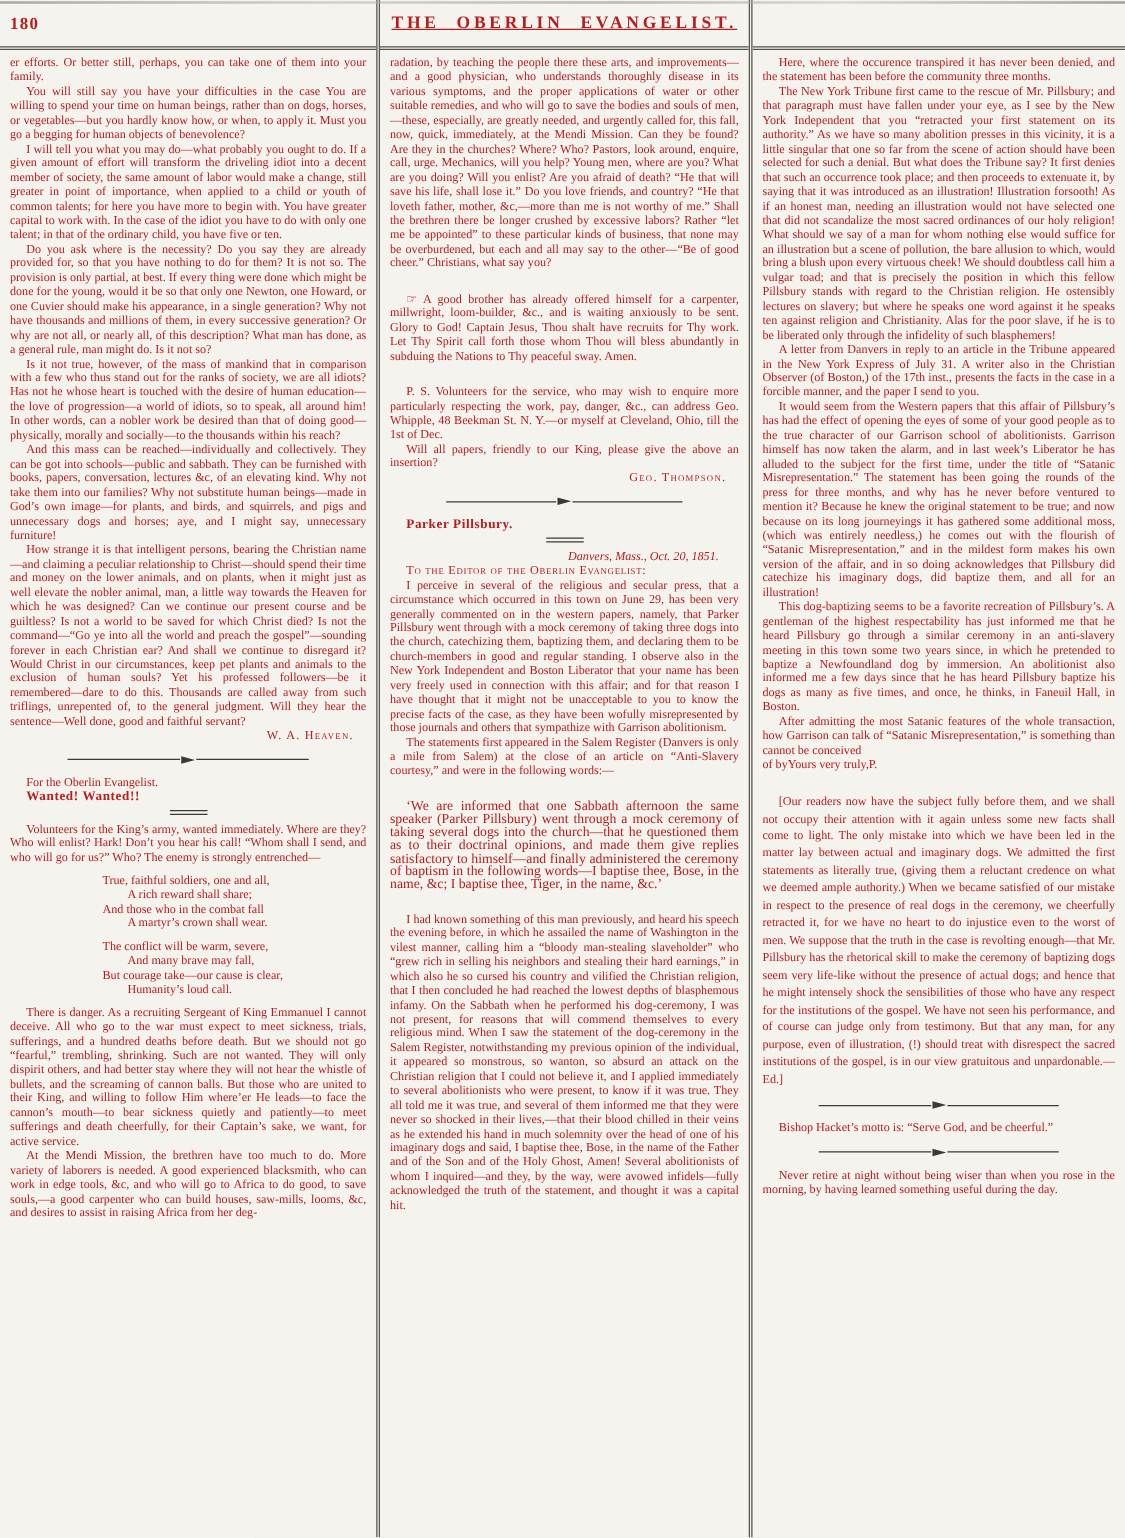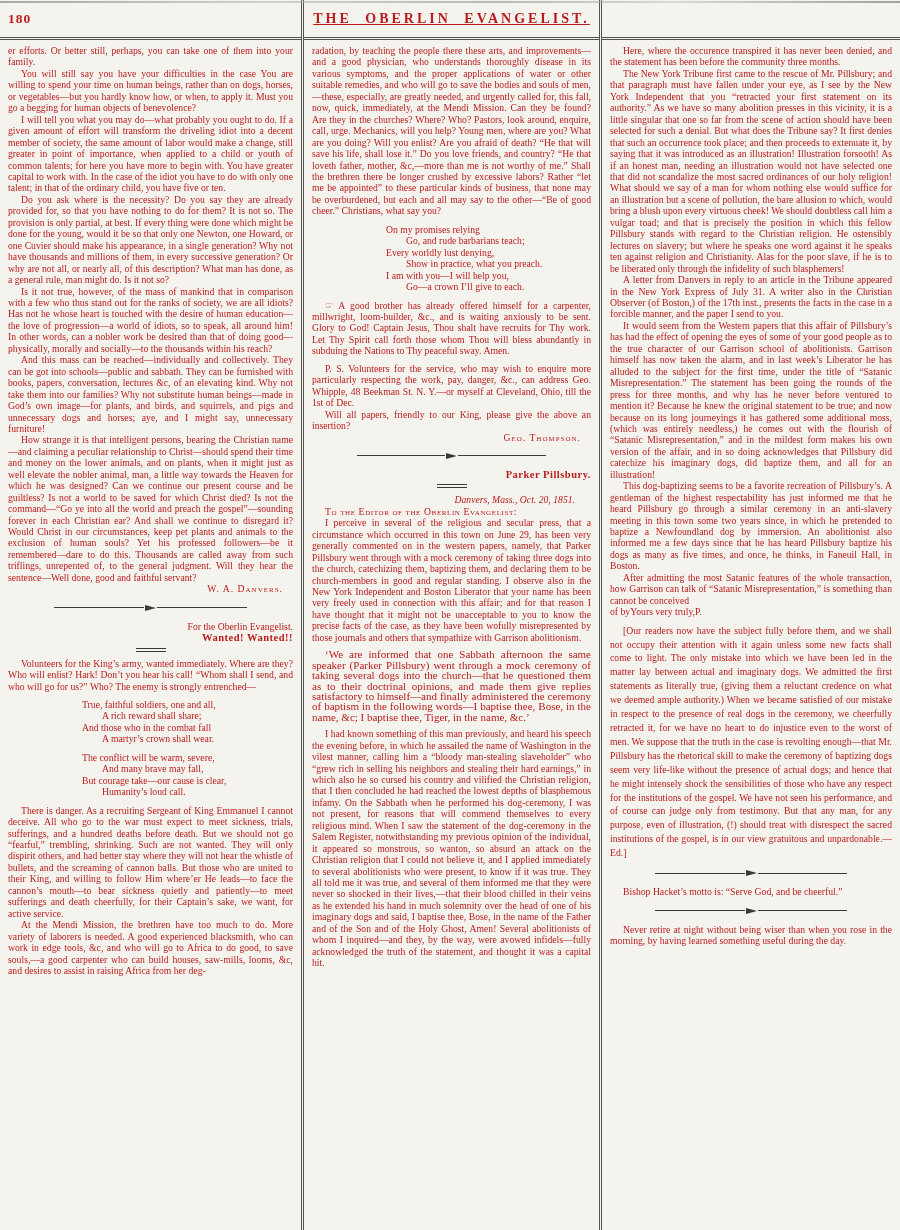--- a/index.html
+++ b/index.html
@@ -28,25 +28,25 @@
     display:flex;align-items:center;
   }
   .page-num{font-size:13.5px;font-weight:bold;padding-left:8px;letter-spacing:1px;}
   .masthead{
     flex:1;text-align:center;font-weight:bold;font-size:14px;
     letter-spacing:3px;word-spacing:7px;white-space:nowrap;text-decoration:underline;
   }
   .content{padding:5px 8px 0 8px;font-size:9.7px;line-height:11.45px;text-align:justify;}
   p.body{margin:0;text-indent:13px;}
   p.body.noindent{text-indent:0;}
-  p.body.gap-top{margin-top:6px;}
+  p.body.gap-top{margin-top:17px;}
   .fine{font-size:11px;line-height:10.4px;}
   .leaded{line-height:13.9px;}
   .signature{text-align:right;padding-right:10px;font-variant:small-caps;letter-spacing:1px;}
-  .center-head{text-align:right;margin:6px 0 2px 0;text-indent:0;}
+  .center-head{text-align:left;margin:6px 0 2px 0;text-indent:0;}
   .bold-head{font-weight:bold;font-size:10.5px;letter-spacing:.5px;}
   .mini-rule{width:30px;height:2px;border-top:1px solid #3d3a35;border-bottom:1px solid #3d3a35;margin:4px auto 6px auto;}
   .divider{display:flex;align-items:center;width:68%;margin:10px auto;}
   .divider .line{flex:1;border-top:1px solid #3d3a35;}
   .divider .arrow{
     width:0;height:0;margin:0 1px;
     border-left:11px solid #3d3a35;
     border-top:3px solid transparent;
     border-bottom:3px solid transparent;
   }
@@ -68,21 +68,21 @@
       <span class="page-num">180</span>
     </div>
     <div class="content">
       <p class="body noindent">er efforts. Or better still, perhaps, you can take one of them into your family.</p>
       <p class="body">You will still say you have your difficulties in the case You are willing to spend your time on human beings, rather than on dogs, horses, or vegetables—but you hardly know how, or when, to apply it. Must you go a begging for human objects of benevolence?</p>
       <p class="body">I will tell you what you may do—what probably you ought to do. If a given amount of effort will transform the driveling idiot into a decent member of society, the same amount of labor would make a change, still greater in point of importance, when applied to a child or youth of common talents; for here you have more to begin with. You have greater capital to work with. In the case of the idiot you have to do with only one talent; in that of the ordinary child, you have five or ten.</p>
       <p class="body">Do you ask where is the necessity? Do you say they are already provided for, so that you have nothing to do for them? It is not so. The provision is only partial, at best. If every thing were done which might be done for the young, would it be so that only one Newton, one Howard, or one Cuvier should make his appearance, in a single generation? Why not have thousands and millions of them, in every successive generation? Or why are not all, or nearly all, of this description? What man has done, as a general rule, man might do. Is it not so?</p>
       <p class="body">Is it not true, however, of the mass of mankind that in comparison with a few who thus stand out for the ranks of society, we are all idiots? Has not he whose heart is touched with the desire of human education—the love of progression—a world of idiots, so to speak, all around him! In other words, can a nobler work be desired than that of doing good—physically, morally and socially—to the thousands within his reach?</p>
       <p class="body">And this mass can be reached—individually and collectively. They can be got into schools—public and sabbath. They can be furnished with books, papers, conversation, lectures &amp;c, of an elevating kind. Why not take them into our families? Why not substitute human beings—made in God’s own image—for plants, and birds, and squirrels, and pigs and unnecessary dogs and horses; aye, and I might say, unnecessary furniture!</p>
       <p class="body">How strange it is that intelligent persons, bearing the Christian name—and claiming a peculiar relationship to Christ—should spend their time and money on the lower animals, and on plants, when it might just as well elevate the nobler animal, man, a little way towards the Heaven for which he was designed? Can we continue our present course and be guiltless? Is not a world to be saved for which Christ died? Is not the command—“Go ye into all the world and preach the gospel”—sounding forever in each Christian ear? And shall we continue to disregard it? Would Christ in our circumstances, keep pet plants and animals to the exclusion of human souls? Yet his professed followers—be it remembered—dare to do this. Thousands are called away from such triflings, unrepented of, to the general judgment. Will they hear the sentence—Well done, good and faithful servant?</p>
-      <div class="signature">W. A. Danvers.</div>
+      <div class="signature">W. A. Heaven.</div>
       <div class="divider">
         <span class="line"></span>
           <span class="arrow"></span>
           <span class="line"></span>
       </div>
       <p class="body center-head">For the Oberlin Evangelist.</p>
       <p class="body center-head bold-head">Wanted! Wanted!!</p>
       <div class="mini-rule"></div>
       <p class="body">Volunteers for the King’s army, wanted immediately. Where are they? Who will enlist? Hark! Don’t you hear his call! “Whom shall I send, and who will go for us?” Who? The enemy is strongly entrenched—</p>
       <div class="poem">
@@ -101,42 +101,35 @@
       <p class="body">At the Mendi Mission, the brethren have too much to do. More variety of laborers is needed. A good experienced blacksmith, who can work in edge tools, &amp;c, and who will go to Africa to do good, to save souls,—a good carpenter who can build houses, saw-mills, looms, &amp;c, and desires to assist in raising Africa from her deg-</p>
     </div>
   </div>
 
   <div class="col v-rule">
     <div class="hcell">
       <div class="masthead">THE OBERLIN EVANGELIST.</div>
     </div>
     <div class="content">
       <p class="body noindent">radation, by teaching the people there these arts, and improvements—and a good physician, who understands thoroughly disease in its various symptoms, and the proper applications of water or other suitable remedies, and who will go to save the bodies and souls of men,—these, especially, are greatly needed, and urgently called for, this fall, now, quick, immediately, at the Mendi Mission. Can they be found? Are they in the churches? Where? Who? Pastors, look around, enquire, call, urge. Mechanics, will you help? Young men, where are you? What are you doing? Will you enlist? Are you afraid of death? “He that will save his life, shall lose it.” Do you love friends, and country? “He that loveth father, mother, &amp;c,—more than me is not worthy of me.” Shall the brethren there be longer crushed by excessive labors? Rather “let me be appointed” to these particular kinds of business, that none may be overburdened, but each and all may say to the other—“Be of good cheer.” Christians, what say you?</p>
-      <div class="poem">
-        <div class="pl">On my promises relying</div>
-        <div class="pl alt">Go, and rude barbarians teach;</div>
-        <div class="pl">Every worldly lust denying,</div>
-        <div class="pl alt">Show in practice, what you preach.</div>
-        <div class="pl">I am with you—I will help you,</div>
-        <div class="pl alt">Go—a crown I’ll give to each.</div>
-      </div>
       <p class="body gap-top">☞ A good brother has already offered himself for a carpenter, millwright, loom-builder, &amp;c., and is waiting anxiously to be sent. Glory to God! Captain Jesus, Thou shalt have recruits for Thy work. Let Thy Spirit call forth those whom Thou will bless abundantly in subduing the Nations to Thy peaceful sway. Amen.</p>
       <p class="body gap-top">P. S. Volunteers for the service, who may wish to enquire more particularly respecting the work, pay, danger, &amp;c., can address Geo. Whipple, 48 Beekman St. N. Y.—or myself at Cleveland, Ohio, till the 1st of Dec.</p>
       <p class="body">Will all papers, friendly to our King, please give the above an insertion?</p>
       <div class="signature">Geo. Thompson.</div>
       <div class="divider">
         <span class="line"></span>
           <span class="arrow"></span>
           <span class="line"></span>
       </div>
       <p class="body center-head bold-head">Parker Pillsbury.</p>
       <div class="mini-rule"></div>
       <div class="dateline">Danvers, Mass., Oct. 20, 1851.</div>
       <p class="body salutation">To the Editor of the Oberlin Evangelist:</p>
       <p class="body">I perceive in several of the religious and secular press, that a circumstance which occurred in this town on June 29, has been very generally commented on in the western papers, namely, that Parker Pillsbury went through with a mock ceremony of taking three dogs into the church, catechizing them, baptizing them, and declaring them to be church-members in good and regular standing. I observe also in the New York Independent and Boston Liberator that your name has been very freely used in connection with this affair; and for that reason I have thought that it might not be unacceptable to you to know the precise facts of the case, as they have been wofully misrepresented by those journals and others that sympathize with Garrison abolitionism.</p>
+      <p class="body">The statements first appeared in the Salem Register (Danvers is only a mile from Salem) at the close of an article on “Anti-Slavery courtesy,” and were in the following words:—</p>
       <p class="body fine gap-top">‘We are informed that one Sabbath afternoon the same speaker (Parker Pillsbury) went through a mock ceremony of taking several dogs into the church—that he questioned them as to their doctrinal opinions, and made them give replies satisfactory to himself—and finally administered the ceremony of baptism in the following words—I baptise thee, Bose, in the name, &amp;c; I baptise thee, Tiger, in the name, &amp;c.’</p>
       <p class="body gap-top">I had known something of this man previously, and heard his speech the evening before, in which he assailed the name of Washington in the vilest manner, calling him a “bloody man-stealing slaveholder” who “grew rich in selling his neighbors and stealing their hard earnings,” in which also he so cursed his country and vilified the Christian religion, that I then concluded he had reached the lowest depths of blasphemous infamy. On the Sabbath when he performed his dog-ceremony, I was not present, for reasons that will commend themselves to every religious mind. When I saw the statement of the dog-ceremony in the Salem Register, notwithstanding my previous opinion of the individual, it appeared so monstrous, so wanton, so absurd an attack on the Christian religion that I could not believe it, and I applied immediately to several abolitionists who were present, to know if it was true. They all told me it was true, and several of them informed me that they were never so shocked in their lives,—that their blood chilled in their veins as he extended his hand in much solemnity over the head of one of his imaginary dogs and said, I baptise thee, Bose, in the name of the Father and of the Son and of the Holy Ghost, Amen! Several abolitionists of whom I inquired—and they, by the way, were avowed infidels—fully acknowledged the truth of the statement, and thought it was a capital hit.</p>
     </div>
   </div>
 
   <div class="col v-rule">
     <div class="hcell"></div>
     <div class="content">
       <p class="body">Here, where the occurence transpired it has never been denied, and the statement has been before the community three months.</p>
       <p class="body">The New York Tribune first came to the rescue of Mr. Pillsbury; and that paragraph must have fallen under your eye, as I see by the New York Independent that you “retracted your first statement on its authority.” As we have so many abolition presses in this vicinity, it is a little singular that one so far from the scene of action should have been selected for such a denial. But what does the Tribune say? It first denies that such an occurrence took place; and then proceeds to extenuate it, by saying that it was introduced as an illustration! Illustration forsooth! As if an honest man, needing an illustration would not have selected one that did not scandalize the most sacred ordinances of our holy religion! What should we say of a man for whom nothing else would suffice for an illustration but a scene of pollution, the bare allusion to which, would bring a blush upon every virtuous cheek! We should doubtless call him a vulgar toad; and that is precisely the position in which this fellow Pillsbury stands with regard to the Christian religion. He ostensibly lectures on slavery; but where he speaks one word against it he speaks ten against religion and Christianity. Alas for the poor slave, if he is to be liberated only through the infidelity of such blasphemers!</p>

